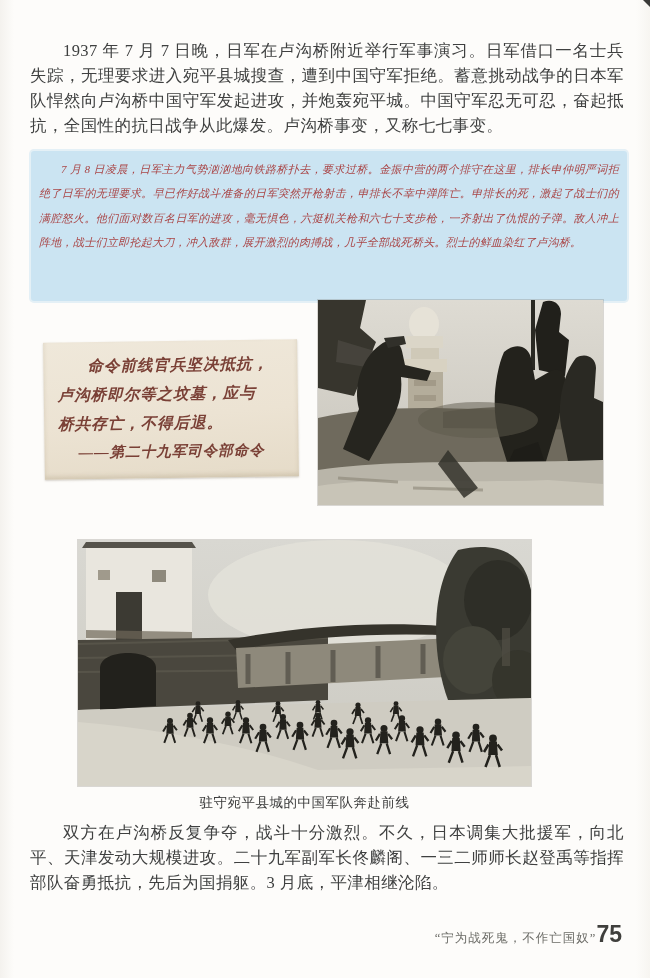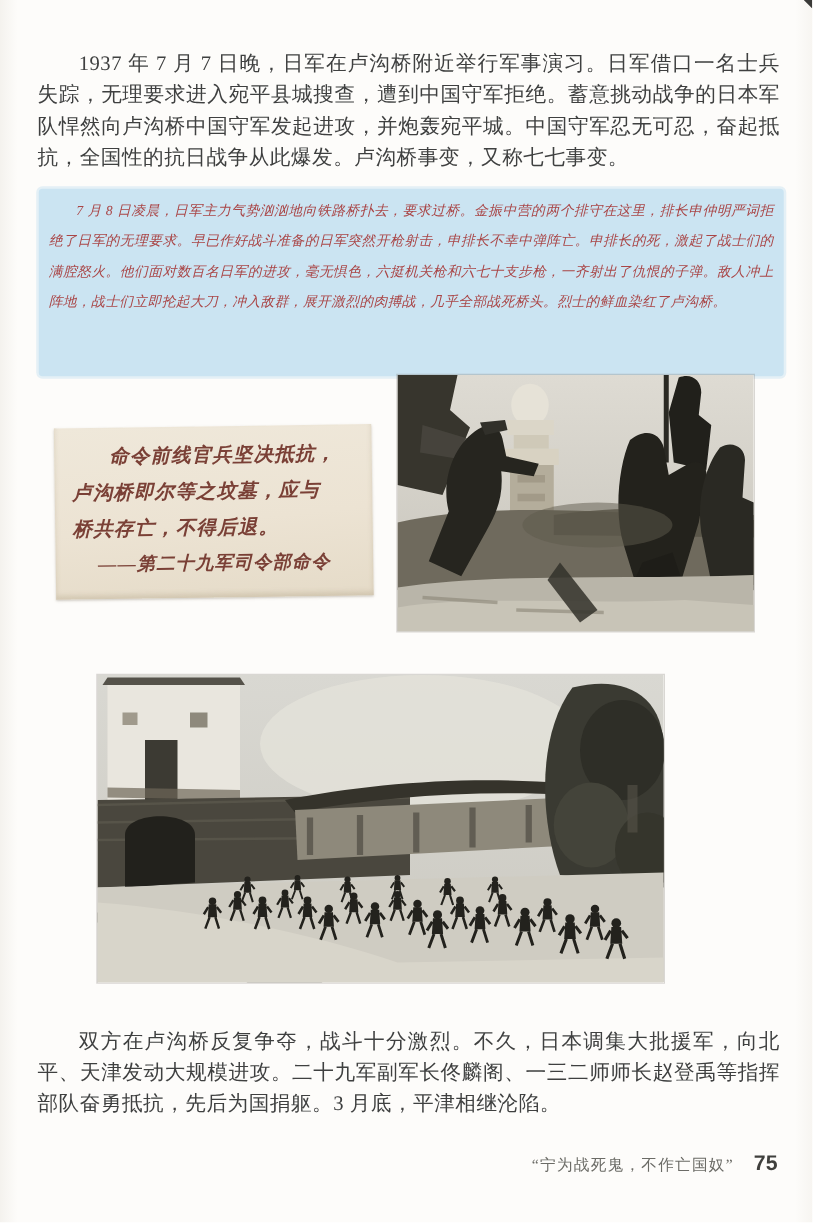--- a/index.html
+++ b/index.html
@@ -50,26 +50,26 @@
   .photo2{left:78px;top:540px;width:453px;height:246px;}
   .caption{
     position:absolute;font-size:13.5px;color:#3a3a3a;letter-spacing:.5px;
     text-align:center;
   }
   .caption1{left:318px;top:511px;width:285px;}
   .caption2{left:78px;top:794px;width:453px;}
   
   .footer{
     position:absolute;right:28px;top:921px;
-    display:flex;align-items:baseline;gap:16px;
+    display:flex;align-items:baseline;
   }
   .footer-quote{font-size:12.5px;color:#6b6b66;letter-spacing:1px;}
   .page-number{
     font-family:"Liberation Sans","DejaVu Sans",sans-serif;
-    font-size:17px;font-weight:bold;color:#3f3f3c;
+    font-size:23px;font-weight:bold;color:#3f3f3c;
   }
   .corner-artifact{
     position:absolute;right:0;top:0;width:7px;height:7px;background:#3a3a38;
     clip-path:polygon(100% 0,0 0,100% 100%);
   }
 </style>
 </head>
 <body>
 
 <div class="page">
@@ -193,20 +193,21 @@
       <use href="#runner" transform="translate(398,204) scale(1.3)"></use>
       <use href="#runner" transform="translate(415,218) scale(1.5)"></use>
       <use href="#runner" transform="translate(120,176) scale(0.95)"></use>
       <use href="#runner" transform="translate(160,174) scale(0.9)"></use>
       <use href="#runner" transform="translate(200,176) scale(0.95)"></use>
       <use href="#runner" transform="translate(240,174) scale(0.9)"></use>
       <use href="#runner" transform="translate(280,178) scale(1)"></use>
       <use href="#runner" transform="translate(318,176) scale(0.95)"></use>
     </svg>
   </div>
+  <div class="caption caption2">驻守宛平县城的中国军队奔赴前线</div>
 
   <div class="para para2">双方在卢沟桥反复争夺，战斗十分激烈。不久，日本调集大批援军，向北平、天津发动大规模进攻。二十九军副军长佟麟阁、一三二师师长赵登禹等指挥部队奋勇抵抗，先后为国捐躯。3 月底，平津相继沦陷。</div>
 
   <div class="footer">
     <span class="footer-quote">“宁为战死鬼，不作亡国奴”</span>
     <span class="page-number">75</span>
   </div>
 
 </div>
 

